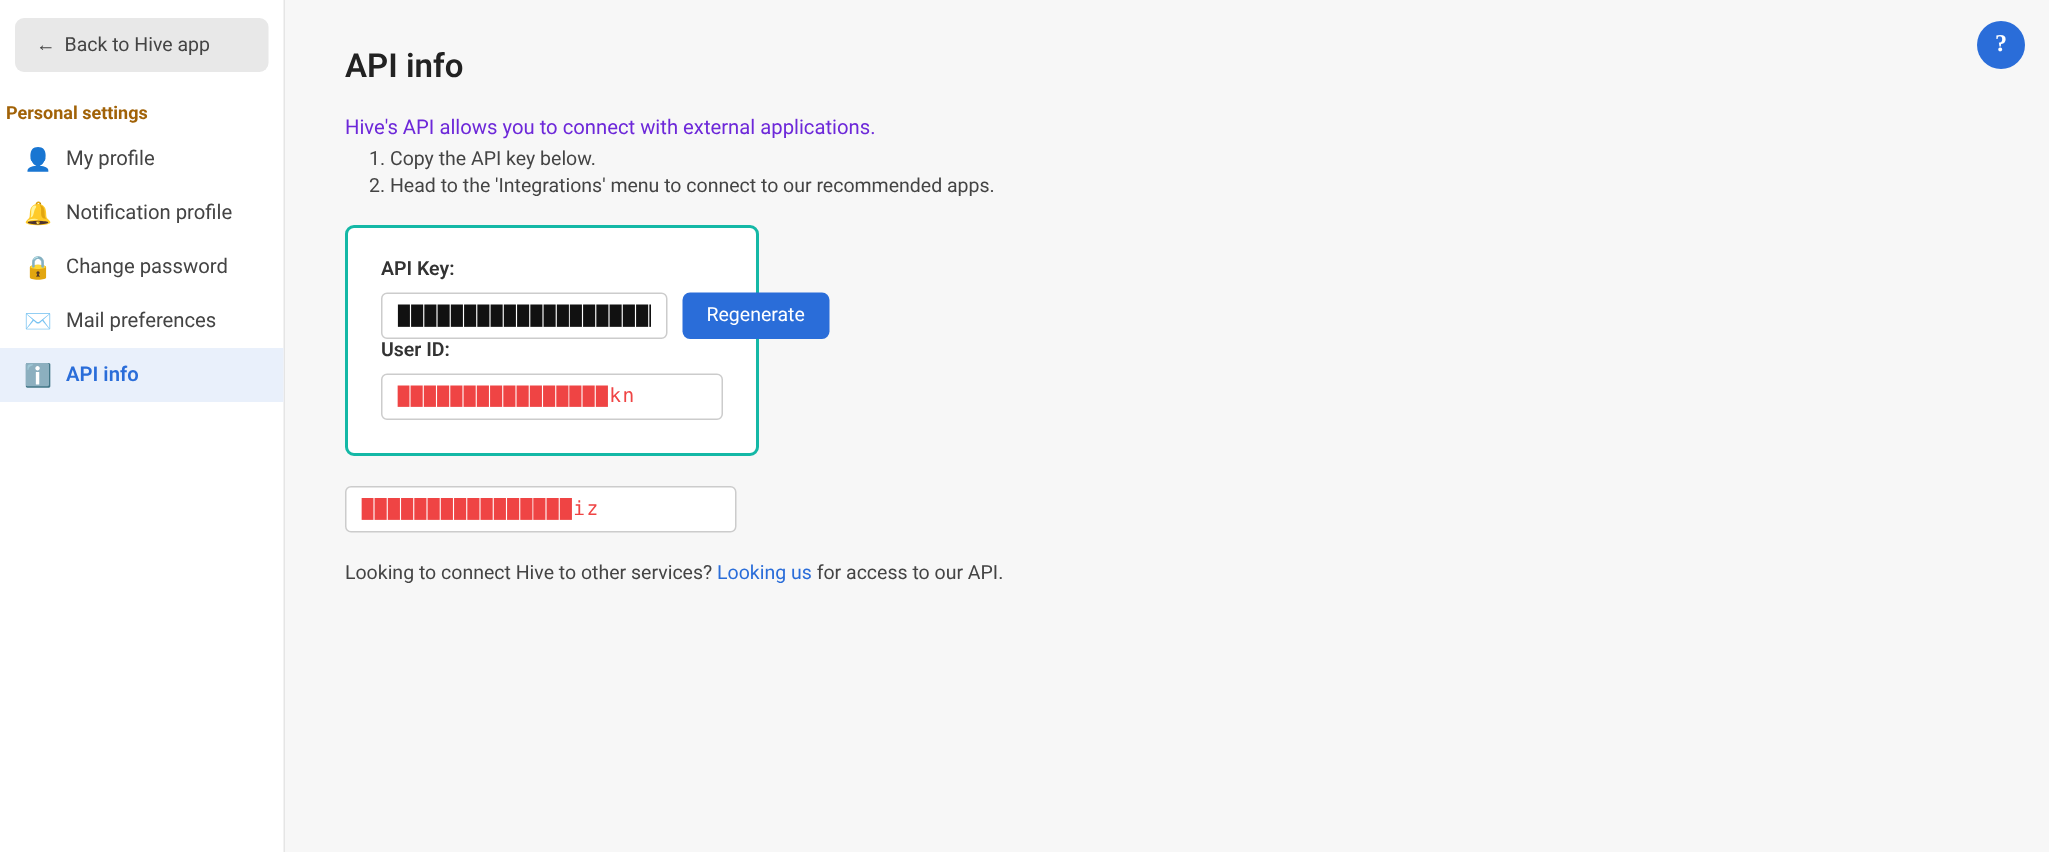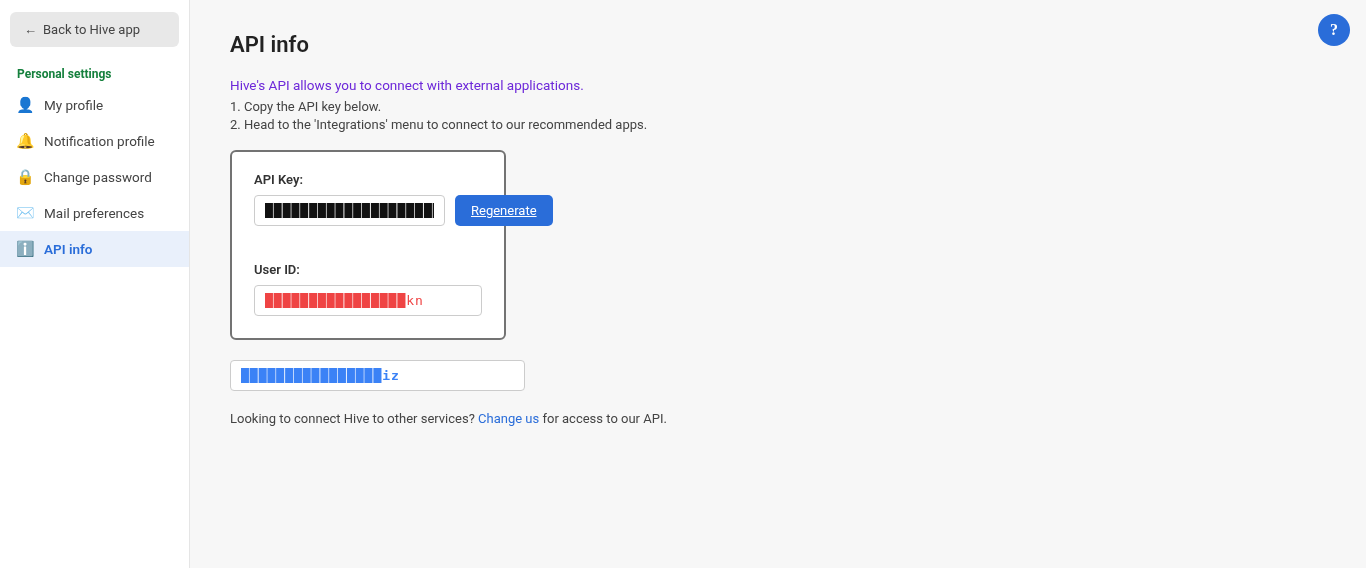--- a/index.html
+++ b/index.html
@@ -36,22 +36,22 @@
       cursor: pointer;
       font-size: 13px;
       color: #444;
       border: none;
       font-family: inherit;
     }
 
     .sidebar-section-title {
       font-size: 12px;
       font-weight: 700;
-      color: #15803d;
-      padding: 8px 17px 6px;
+      color: #a16207;
+      padding: 8px 4px 6px;
       text-transform: none;
     }
 
     .sidebar-item {
       display: flex;
       align-items: center;
       gap: 10px;
       padding: 9px 16px;
       cursor: pointer;
       color: #444;
@@ -89,26 +89,27 @@
     .description-text {
       color: #6d28d9;
       font-size: 13.5px;
       margin-bottom: 6px;
     }
 
     .instructions {
       margin-bottom: 18px;
       font-size: 13px;
       color: #444;
+      margin-left: 16px;
     }
     .instructions p { margin-bottom: 3px; }
 
     
     .api-box {
-      border: 2px solid #737373;
+      border: 2px solid #14b8a6;
       border-radius: 6px;
       padding: 20px 22px 22px;
       background: #fff;
       width: 276px;
       margin-bottom: 20px;
     }
 
     .field-label {
       font-size: 13px;
       font-weight: 600;
@@ -128,34 +129,33 @@
       padding: 7px 10px;
       border: 1px solid #ccc;
       border-radius: 4px;
       font-size: 13px;
       background: #fff;
       color: #333;
       font-family: monospace;
     }
 
     .user-id-section {
-      margin-top: 36px;
+      margin-top: 0;
     }
 
     .regen-btn {
       background: #2a6dd9;
       color: #fff;
       border: none;
       border-radius: 5px;
       padding: 8px 16px;
       font-size: 13px;
       cursor: pointer;
       font-family: inherit;
       white-space: nowrap;
-      text-decoration: underline;
     }
 
     .footer-text {
       font-size: 13px;
       color: #444;
       margin-top: 8px;
     }
     .footer-text a {
       color: #2a6dd9;
       text-decoration: none;
@@ -238,24 +238,24 @@
     <div class="user-id-section">
       <div class="field-label">User ID:</div>
       <div class="field-row">
         <input class="api-input" type="text" value="████████████████kn" readonly="" style="font-family: monospace; letter-spacing: 1px; color: #ef4444; width: 295px;">
       </div>
     </div>
   </div>
 
   <div class="workspace-field-wrap">
     <div style="margin-top:8px;">
-      <input class="api-input" type="text" value="████████████████iz" readonly="" style="font-family: monospace; letter-spacing: 1px; color: #3b82f6; width: 295px; font-weight: bold;">
+      <input class="api-input" type="text" value="████████████████iz" readonly="" style="font-family: monospace; letter-spacing: 1px; color: #ef4444; width: 261px;">
     </div>
   </div>
 
   <p class="footer-text" style="margin-top:20px;">
     <span>Looking to connect Hive to other services?</span>
-    <a href="#">Change us</a>
+    <a href="#">Looking us</a>
     <span>for access to our API.</span>
   </p>
 </main>
 
 <button class="help-btn">?</button>
 
 </body></html>

